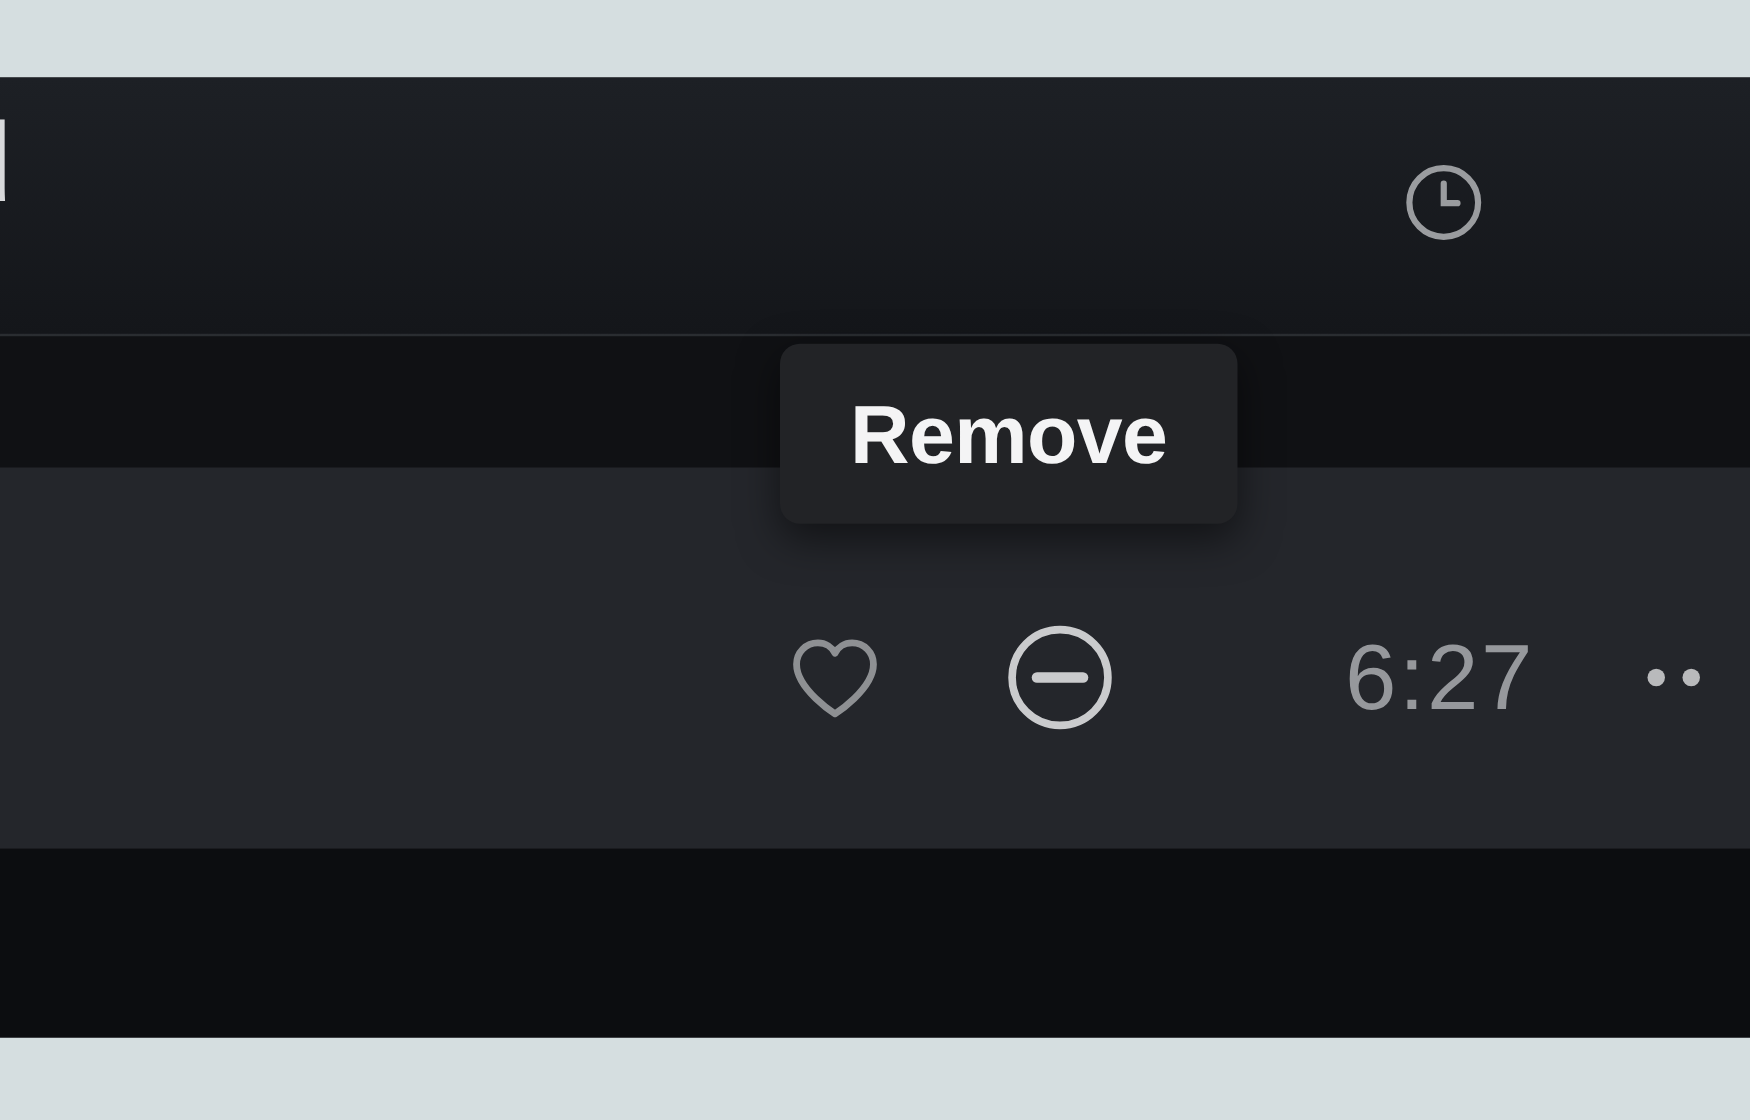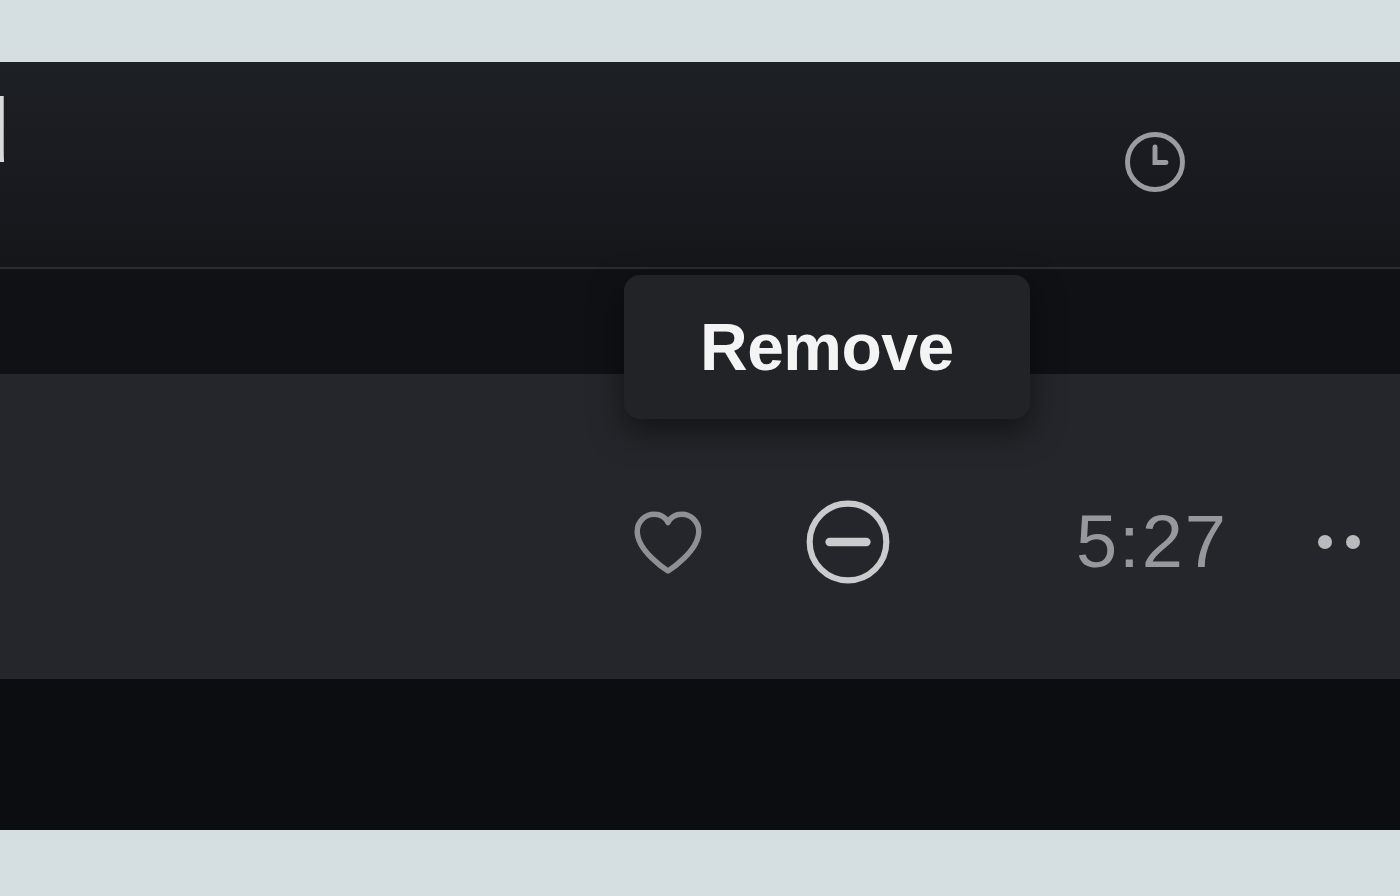--- a/index.html
+++ b/index.html
@@ -115,21 +115,21 @@
       height: 14px;
       border-radius: 50%;
       background: #b9babc;
     }
     .tooltip {
       position: absolute;
       left: 624px;
       top: 213px;
       background: #222326;
       border-radius: 16px;
-      padding: 34px 76px;
+      padding: 34px 56px;
       color: #f4f4f5;
       font-size: 66px;
       font-weight: 600;
       letter-spacing: -0.5px;
       box-shadow: 0 12px 32px rgba(0,0,0,0.5);
       z-index: 10;
     }
     .bottom-bar {
       position: absolute;
       left: 0;
@@ -163,21 +163,21 @@
         </svg>
       </div>
 
       <div class="remove-button">
         <svg viewBox="0 0 24 24" fill="none" stroke="#cacbcd" stroke-width="1.6">
           <circle cx="12" cy="12" r="10"></circle>
           <line x1="7.2" y1="12" x2="16.8" y2="12" stroke-linecap="round" stroke-width="2.2"></line>
         </svg>
       </div>
 
-      <div class="duration-text">5:27</div>
+      <div class="duration-text">6:27</div>
 
       <div class="more-button">
         <span class="dot"></span>
         <span class="dot"></span>
       </div>
 
     </div>
   </div>
 
   <div class="tooltip">

